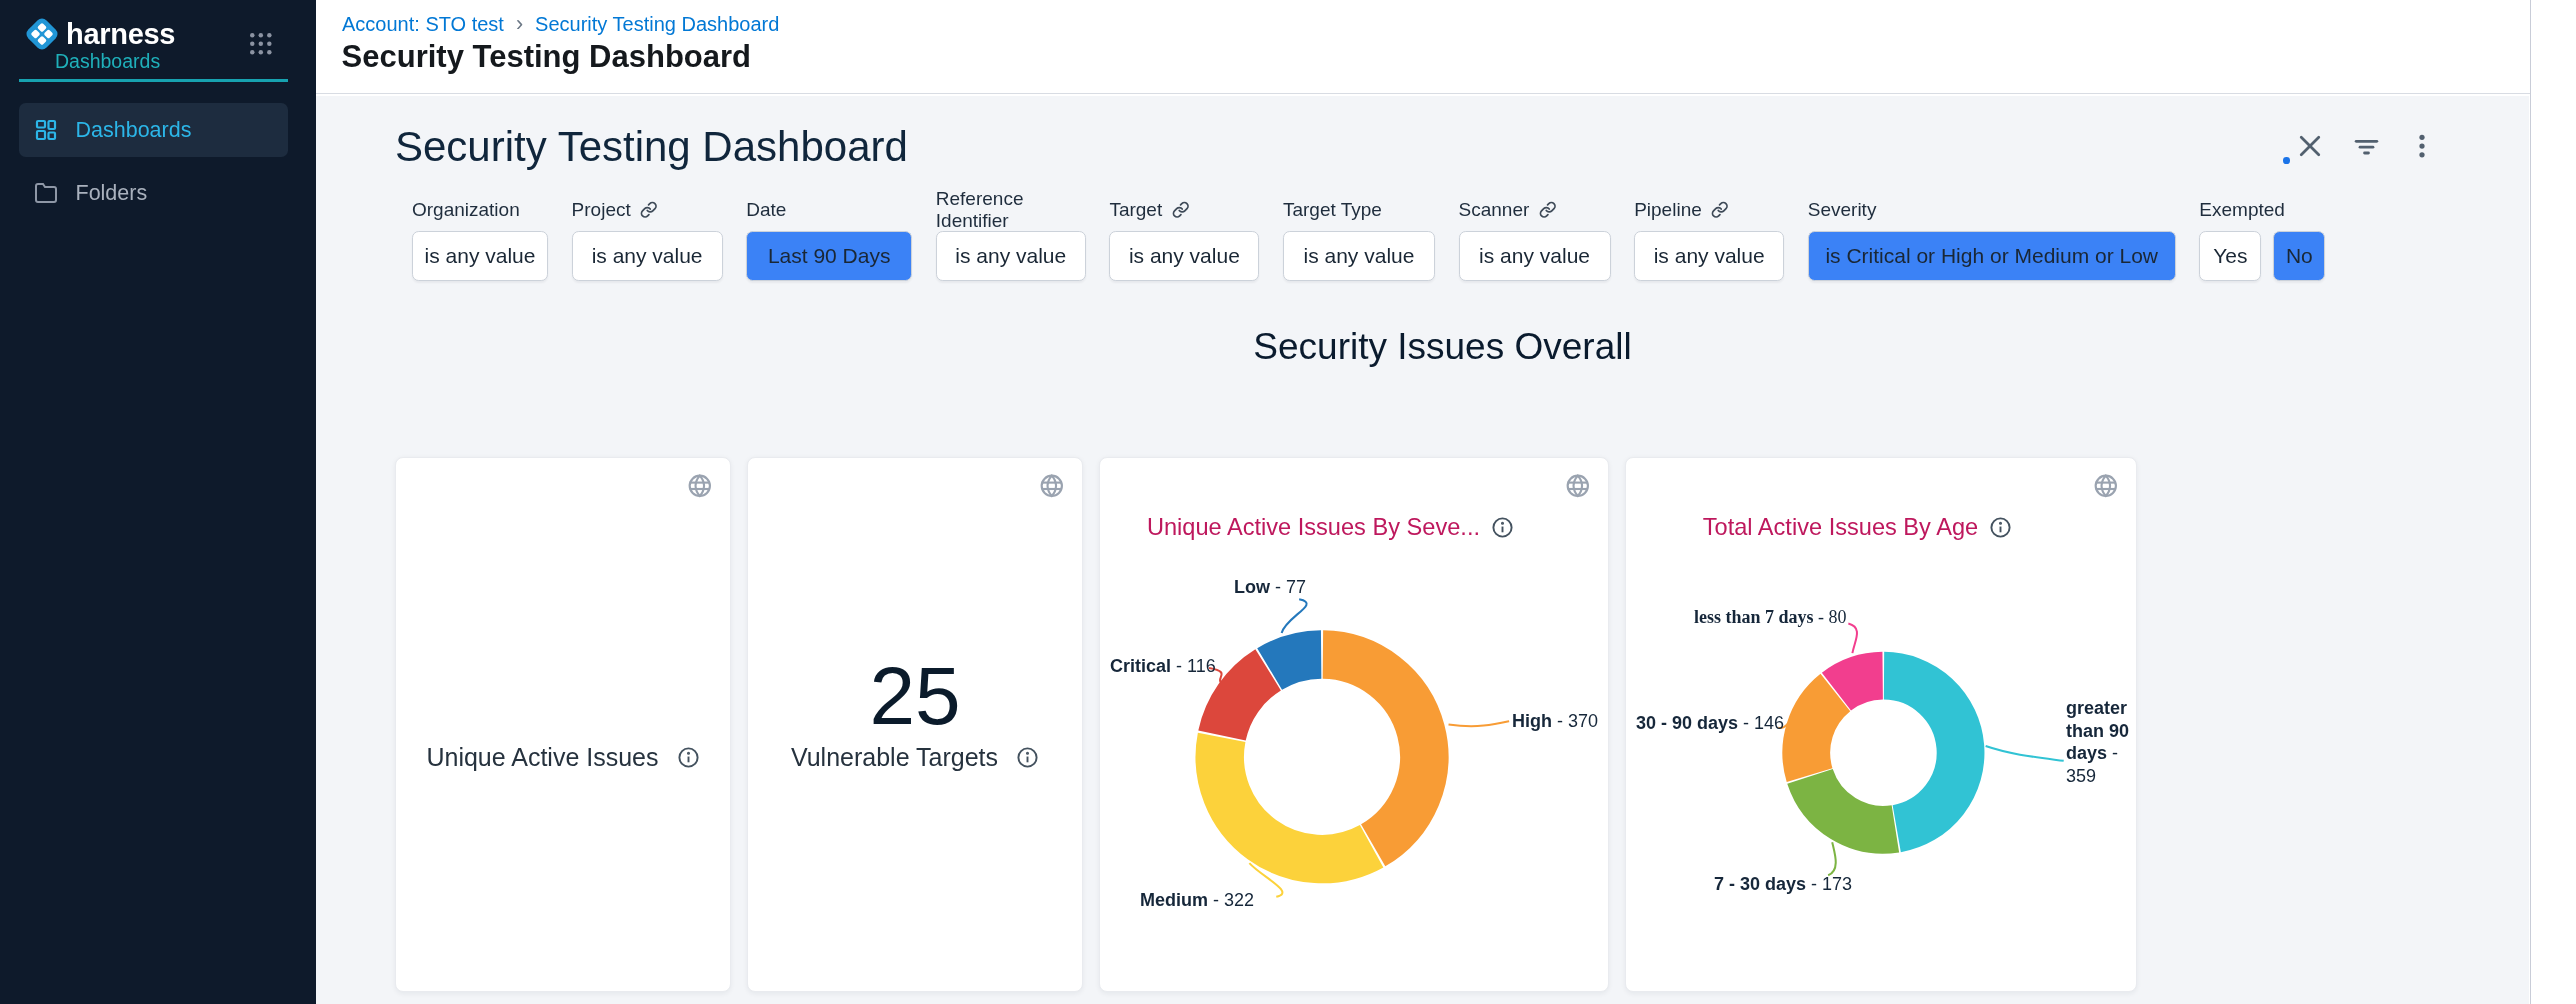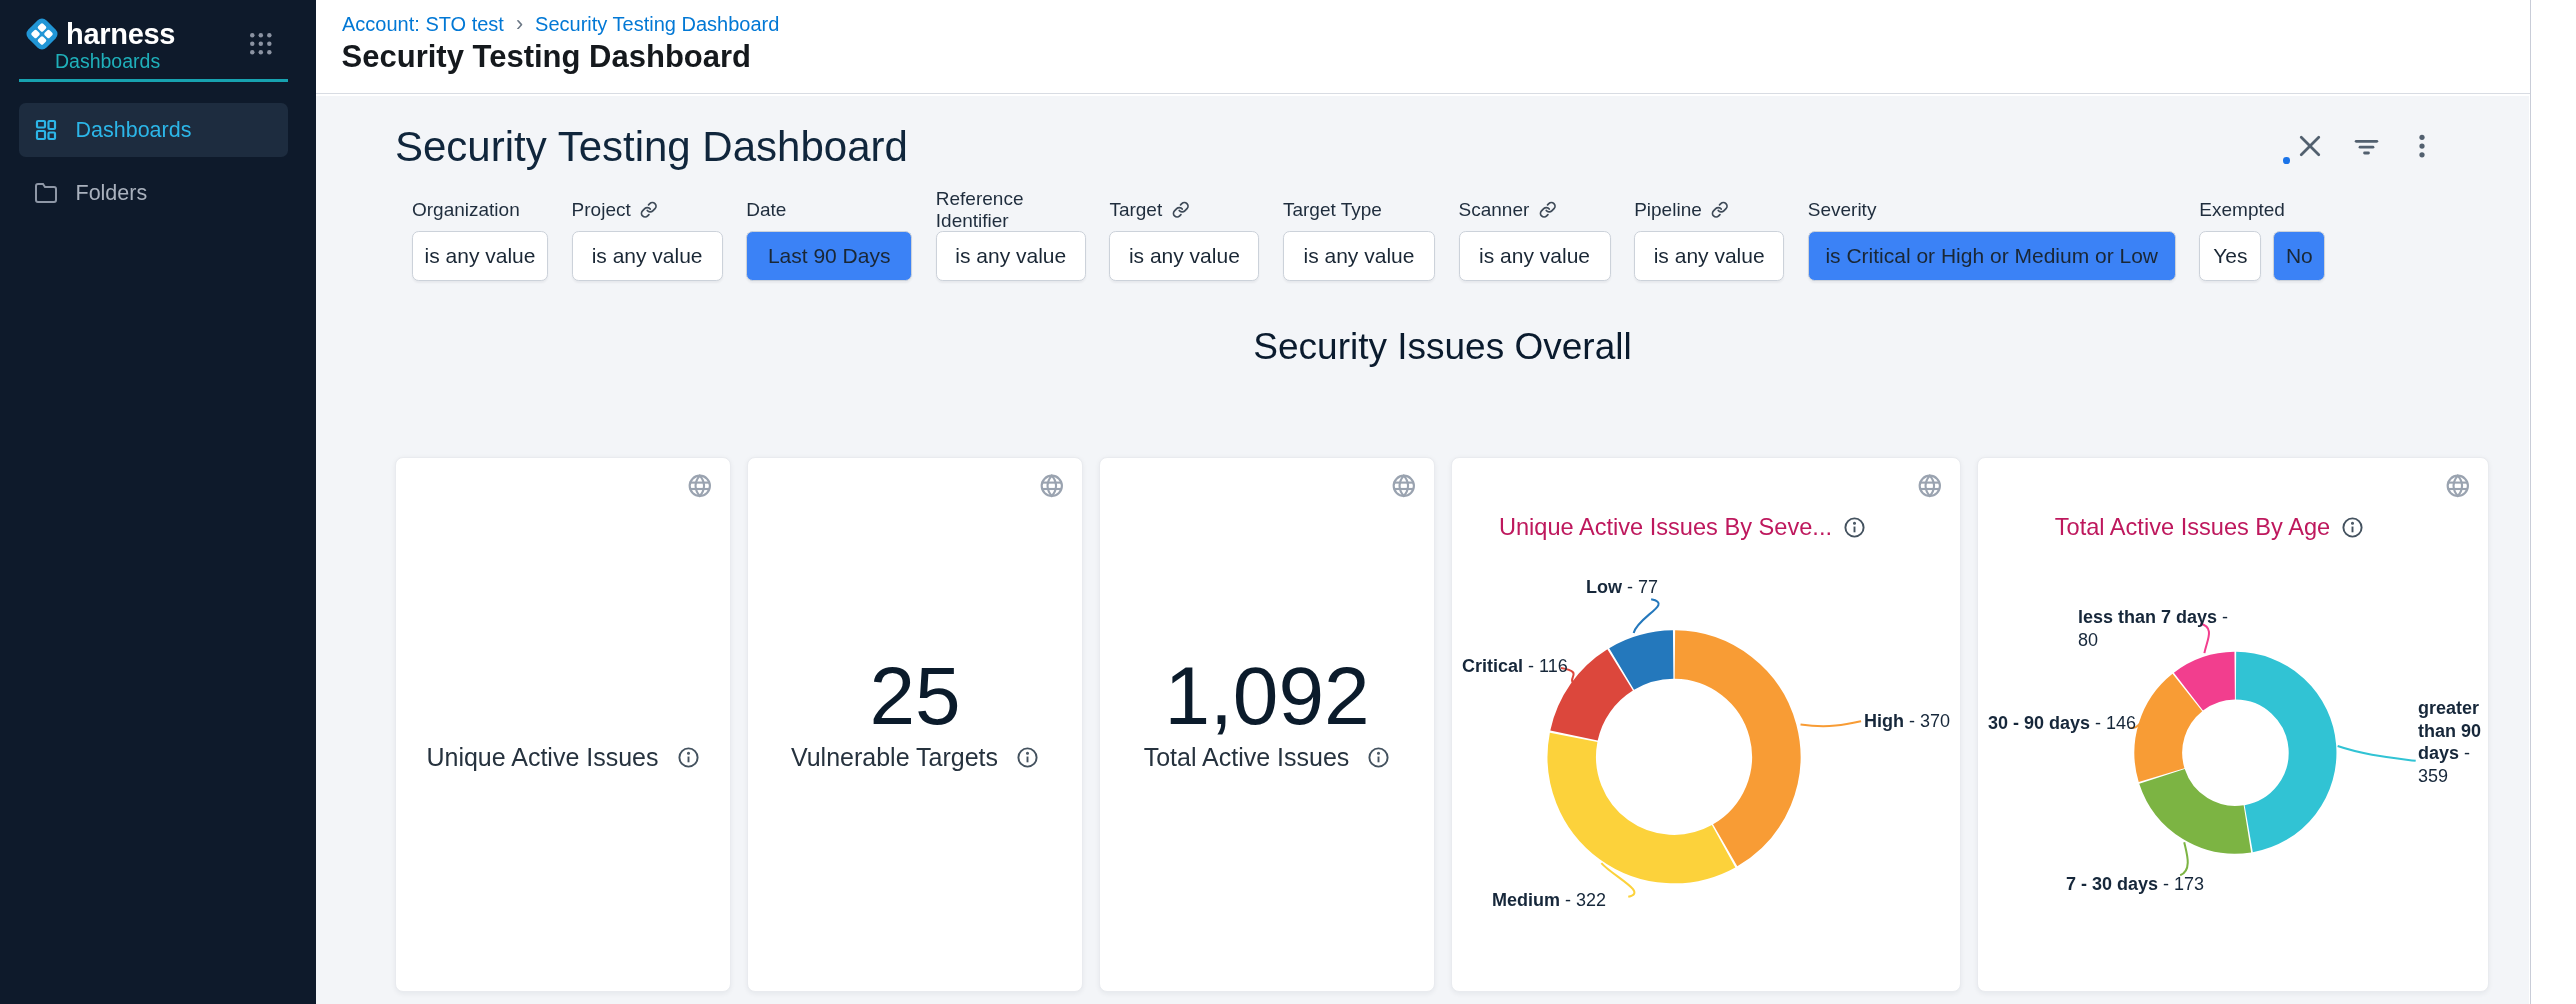--- a/index.html
+++ b/index.html
@@ -295,41 +295,20 @@
         <span class="info-ic">
           <svg width="23" height="23" viewBox="0 0 24 24" fill="none" stroke="currentColor" stroke-width="2">
               <circle cx="12" cy="12" r="9.5"></circle>
               <line x1="12" y1="11" x2="12" y2="17"></line>
               <circle cx="12" cy="7.5" r="0.6" fill="currentColor"></circle>
             </svg>
         </span>
       </div>
     </div>
 
-    <div class="card stat">
-      <span class="globe">
-        <svg width="25.6" height="25.6" viewBox="0 0 24 24" fill="none" stroke="currentColor" stroke-width="2">
-          <circle cx="12" cy="12" r="9.5"></circle>
-            <line x1="2.5" y1="9" x2="21.5" y2="9"></line>
-            <line x1="2.5" y1="15" x2="21.5" y2="15"></line>
-          <path d="M12 2.5a14.5 14.5 0 0 1 4 9.5 14.5 14.5 0 0 1-4 9.5 14.5 14.5 0 0 1-4-9.5 14.5 14.5 0 0 1 4-9.5z"></path>
-        </svg>
-      </span>
-      <div class="stat-value">1,092</div>
-      <div class="stat-label">
-        <span>Total Active Issues</span>
-        <span class="info-ic">
-          <svg width="23" height="23" viewBox="0 0 24 24" fill="none" stroke="currentColor" stroke-width="2">
-              <circle cx="12" cy="12" r="9.5"></circle>
-              <line x1="12" y1="11" x2="12" y2="17"></line>
-              <circle cx="12" cy="7.5" r="0.6" fill="currentColor"></circle>
-            </svg>
-        </span>
-      </div>
-    </div>
 
     <div class="card donut-a" id="donut-card-0">
       <span class="globe">
         <svg width="25.6" height="25.6" viewBox="0 0 24 24" fill="none" stroke="currentColor" stroke-width="2">
           <circle cx="12" cy="12" r="9.5"></circle>
             <line x1="2.5" y1="9" x2="21.5" y2="9"></line>
             <line x1="2.5" y1="15" x2="21.5" y2="15"></line>
           <path d="M12 2.5a14.5 14.5 0 0 1 4 9.5 14.5 14.5 0 0 1-4 9.5 14.5 14.5 0 0 1-4-9.5 14.5 14.5 0 0 1 4-9.5z"></path>
         </svg>
       </span>
@@ -384,18 +363,18 @@
           <path d="M272.4,471.2 A114.5 114.5 0 0 1 310.7,348.4" fill="none" stroke="#F89C35" stroke-width="71"></path>
           <path d="M312.3,347.2 A114.5 114.5 0 0 1 381.0,323.5" fill="none" stroke="#F23E8E" stroke-width="71"></path>
           <path d="M534,428 C572,441 612,445 650,450" fill="none" stroke="#31C3D4" stroke-width="3"></path>
           <path d="M300,620 C318,613 310,588 306,571" fill="none" stroke="#7CB443" stroke-width="3"></path>
           <path d="M226,401 C236,402 236,398 240,395" fill="none" stroke="#F89C35" stroke-width="3"></path>
           <path d="M330,246 C352,252 340,270 336,290" fill="none" stroke="#F23E8E" stroke-width="3"></path>
         </svg>
         <div class="donut-label" style="left: 440px; top: 239px; width: 75px;"><b>greater than 90 days</b> - 359</div>
         <div class="donut-label" style="left: 88px; top: 415px; width: 168px;"><b>7 - 30 days</b> - 173</div>
         <div class="donut-label" style="left: 10px; top: 254px; width: 162px;"><b>30 - 90 days</b> - 146</div>
-        <div class="donut-label" style="left: 100px; top: 148px; width: 175px;"><b>less than 7 days</b> - 80</div>
+        <div class="donut-label" style="left: 68px; top: 148px; width: 175px; font-family: Liberation Serif, serif;"><b>less than 7 days</b> - 80</div>
       </div>
 
   </div>
 </div>
 
 
 </body></html>

